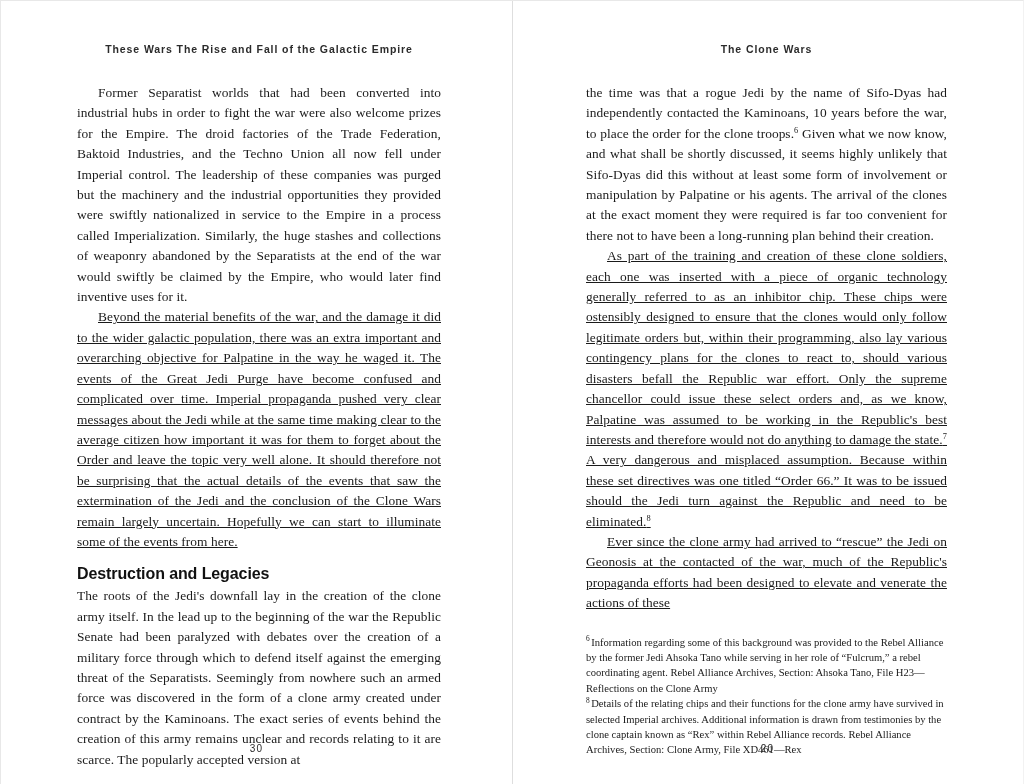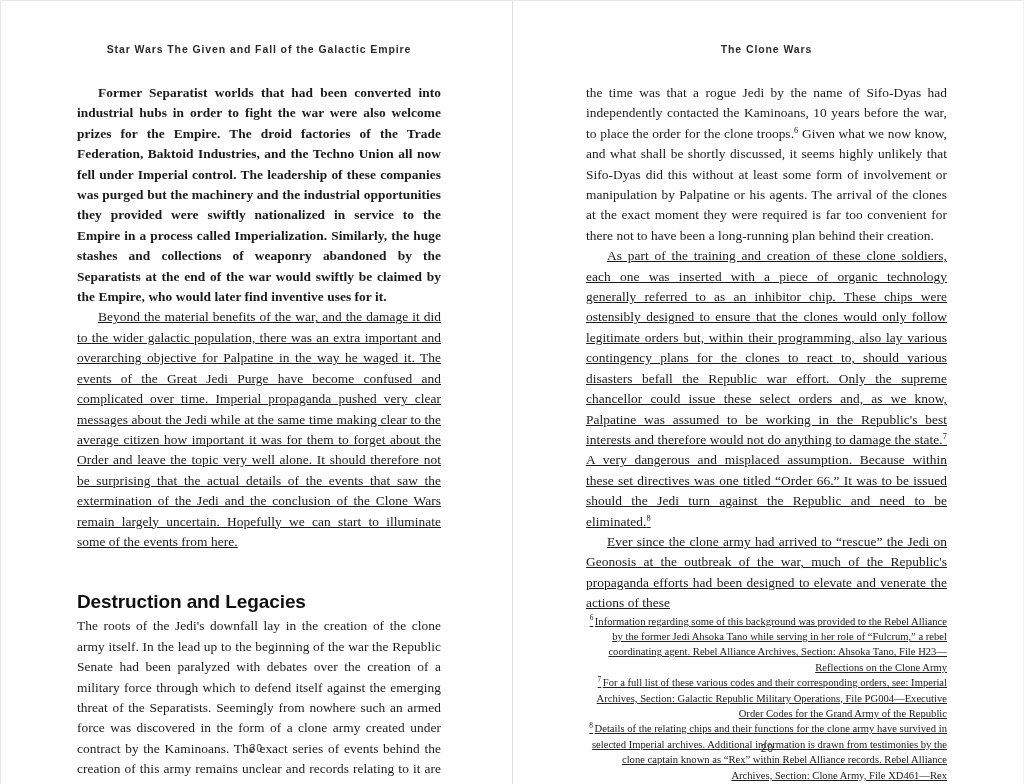--- a/index.html
+++ b/index.html
@@ -60,43 +60,43 @@
     font-size: 13.4px;
     line-height: 20.4px;
     text-align: justify;
     text-justify: inter-word;
     margin: 0;
     hyphens: auto;
     -webkit-hyphens: auto;
     letter-spacing: 0.05px;
   }
   p.para.indent { text-indent: 21px; text-decoration: underline; }
-  p.para.first { text-indent: 21px; font-weight: bold; }
+  p.para.first { text-indent: 21px; }
 
   h2.section-heading {
     font-family: "Liberation Sans", sans-serif;
-    font-size: 19px;
+    font-size: 16px;
     font-weight: 700;
     letter-spacing: -0.1px;
     color: #111111;
-    margin: 39px 0 3px 0;
+    margin: 13px 0 3px 0;
   }
 
   sup.fn {
     font-size: 8.4px;
     vertical-align: super;
     line-height: 0;
   }
 
   .footnotes {
+    margin-top: 21px;
     font-size: 10.6px;
     line-height: 15.4px;
-    text-align: right;
+    text-align: left;
     color: #202020;
-    text-decoration: underline;
   }
   .footnotes p {
     margin: 0;
     text-indent: 0;
   }
   .footnotes sup {
     font-size: 7.4px;
     vertical-align: super;
     line-height: 0;
     margin-right: 1.5px;
@@ -113,21 +113,21 @@
     letter-spacing: 1.2px;
     color: #2b2b2b;
   }
 </style>
 </head>
 <body>
 
 <div class="spread">
 
   <div class="page page-left">
-    <div class="running-head">Star Wars The Given and Fall of the Galactic Empire</div>
+    <div class="running-head">These Wars The Rise and Fall of the Galactic Empire</div>
 
     <div class="body-block">
       <p class="para first">Former Separatist worlds that had been converted into industrial hubs in order to fight the war were also welcome prizes for the Empire. The droid factories of the Trade Federation, Baktoid Industries, and the Techno Union all now fell under Imperial control. The leadership of these companies was purged but the machinery and the industrial opportunities they provided were swiftly nationalized in service to the Empire in a process called Imperialization. Similarly, the huge stashes and collections of weaponry abandoned by the Separatists at the end of the war would swiftly be claimed by the Empire, who would later find inventive uses for it.</p>
       <p class="para indent">Beyond the material benefits of the war, and the damage it did to the wider galactic population, there was an extra important and overarching objective for Palpatine in the way he waged it. The events of the Great Jedi Purge have become confused and complicated over time. Imperial propaganda pushed very clear messages about the Jedi while at the same time making clear to the average citizen how important it was for them to forget about the Order and leave the topic very well alone. It should therefore not be surprising that the actual details of the events that saw the extermination of the Jedi and the conclusion of the Clone Wars remain largely uncertain. Hopefully we can start to illuminate some of the events from here.</p>
 
       <h2 class="section-heading">Destruction and Legacies</h2>
 
       <p class="para">The roots of the Jedi's downfall lay in the creation of the clone army itself. In the lead up to the beginning of the war the Republic Senate had been paralyzed with debates over the creation of a military force through which to defend itself against the emerging threat of the Separatists. Seemingly from nowhere such an armed force was discovered in the form of a clone army created under contract by the Kaminoans. The exact series of events behind the creation of this army remains unclear and records relating to it are scarce. The popularly accepted version at</p>
     </div>
 
@@ -137,25 +137,24 @@
   <div class="spine"></div>
 
   <div class="page page-right">
     <div class="running-head">The Clone Wars</div>
 
     <div class="body-block">
       <p class="para"><span>the time was that a rogue Jedi by the name of Sifo-Dyas had independently contacted the Kaminoans, 10 years before the war, to place the order for the clone troops.</span><sup class="fn">6</sup><span> Given what we now know, and what shall be shortly discussed, it seems highly unlikely that Sifo-Dyas did this without at least some form of involvement or manipulation by Palpatine or his agents. The arrival of the clones at the exact moment they were required is far too convenient for there not to have been a long-running plan behind their creation.</span></p>
 
       <p class="para indent"><span>As part of the training and creation of these clone soldiers, each one was inserted with a piece of organic technology generally referred to as an inhibitor chip. These chips were ostensibly designed to ensure that the clones would only follow legitimate orders but, within their programming, also lay various contingency plans for the clones to react to, should various disasters befall the Republic war effort. Only the supreme chancellor could issue these select orders and, as we know, Palpatine was assumed to be working in the Republic's best interests and therefore would not do anything to damage the state.</span><sup class="fn">7</sup><span> A very dangerous and misplaced assumption. Because within these set directives was one titled “Order 66.” It was to be issued should the Jedi turn against the Republic and need to be eliminated.</span><sup class="fn">8</sup></p>
 
-      <p class="para indent">Ever since the clone army had arrived to “rescue” the Jedi on Geonosis at the outbreak of the war, much of the Republic's propaganda efforts had been designed to elevate and venerate the actions of these</p>
+      <p class="para indent">Ever since the clone army had arrived to “rescue” the Jedi on Geonosis at the contacted of the war, much of the Republic's propaganda efforts had been designed to elevate and venerate the actions of these</p>
     </div>
 
     <div class="footnotes">
       <p><sup>6</sup><span>Information regarding some of this background was provided to the Rebel Alliance by the former Jedi Ahsoka Tano while serving in her role of “Fulcrum,” a rebel coordinating agent. Rebel Alliance Archives, Section: Ahsoka Tano, File H23—Reflections on the Clone Army</span></p>
-      <p><sup>7</sup><span>For a full list of these various codes and their corresponding orders, see: Imperial Archives, Section: Galactic Republic Military Operations, File PG004—Executive Order Codes for the Grand Army of the Republic</span></p>
       <p><sup>8</sup><span>Details of the relating chips and their functions for the clone army have survived in selected Imperial archives. Additional information is drawn from testimonies by the clone captain known as “Rex” within Rebel Alliance records. Rebel Alliance Archives, Section: Clone Army, File XD461—Rex</span></p>
     </div>
 
     <div class="folio">20</div>
   </div>
 
 </div>
 
 </body></html>

